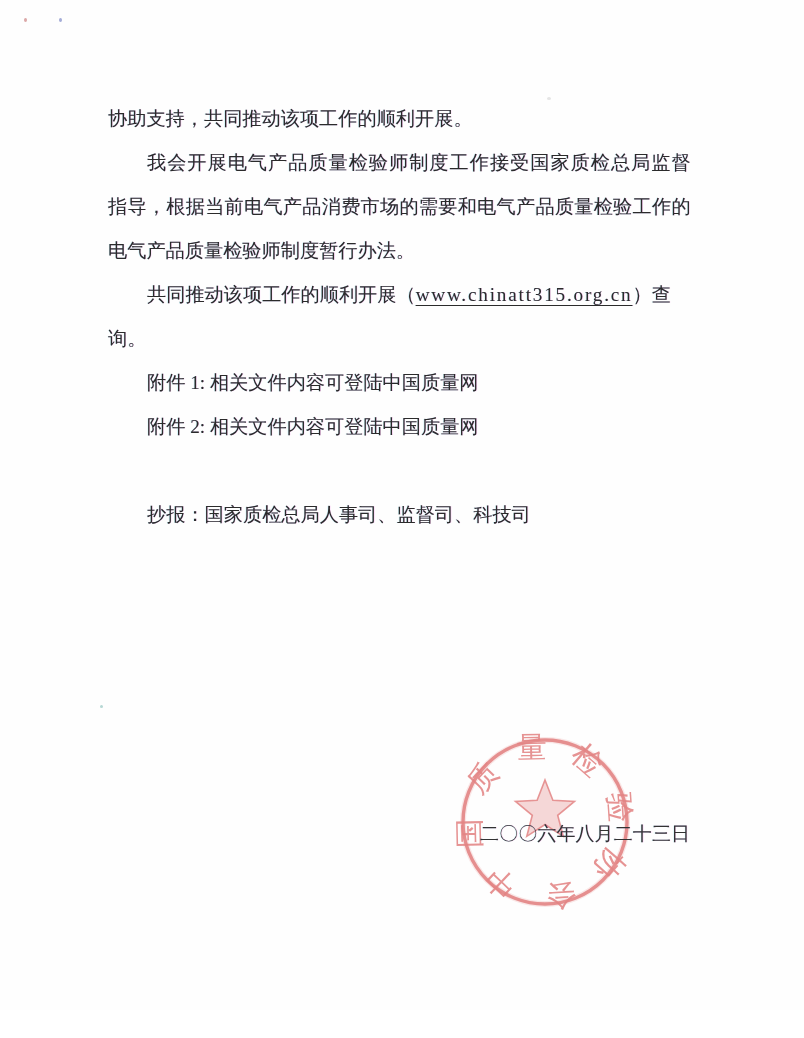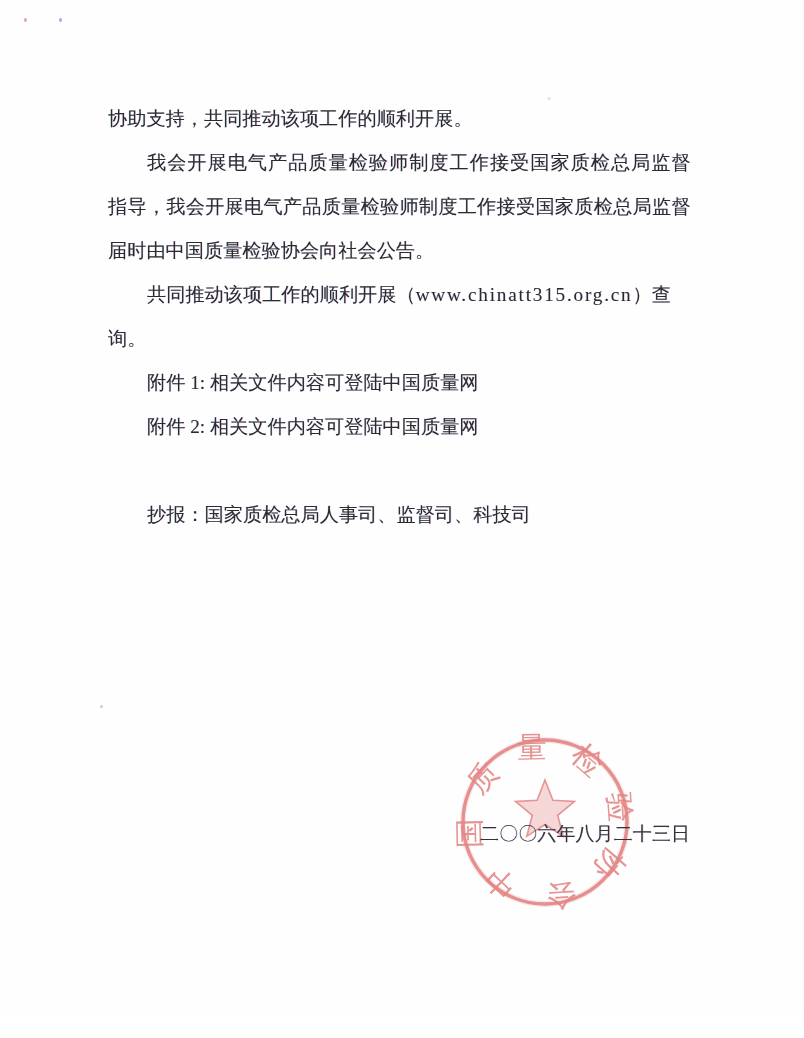--- a/index.html
+++ b/index.html
@@ -41,20 +41,21 @@
     text-align: justify;
     text-align-last: justify;
     text-justify: inter-character;
     word-break: break-all;
   }
   .line.indent { text-indent: 39px; }
   .gap-1 { margin-top: 44px; }
   .url {
     font-family: "Liberation Serif", "DejaVu Serif", serif;
     letter-spacing: 1.8px;
+    text-decoration: underline;
     text-underline-offset: 4px;
     text-align: center;
   }
   #date-line {
     position: absolute;
     left: 440px;
     top: 823px;
     font-size: 19px;
     line-height: 22px;
     letter-spacing: 0.1px;
@@ -89,22 +90,22 @@
 <div id="page">
 
   <div id="speck-1" class="speck"></div>
   <div id="speck-2" class="speck"></div>
   <div id="speck-3" class="speck"></div>
   <div id="speck-4" class="speck"></div>
 
   <div id="text-block">
     <div class="line ink">协助支持，共同推动该项工作的顺利开展。</div>
     <div class="line ink j indent">我会开展电气产品质量检验师制度工作接受国家质检总局监督</div>
-    <div class="line ink j">指导，我会开展电气产品质量检验师制度工作接受国家质检总局监督</div>
-    <div class="line ink">届时由中国质量检验协会向社会公告。</div>
+    <div class="line ink j">指导，根据当前电气产品消费市场的需要和电气产品质量检验工作的</div>
+    <div class="line ink">电气产品质量检验师制度暂行办法。</div>
     <div class="line ink indent"><span>共同推动该项工作的顺利开展（</span><span class="url">www.chinatt315.org.cn</span><span>）查</span></div>
     <div class="line ink">询。</div>
     <div class="line ink indent">附件 1: 相关文件内容可登陆中国质量网</div>
     <div class="line ink indent">附件 2: 相关文件内容可登陆中国质量网</div>
     <div class="line ink indent gap-1">抄报：国家质检总局人事司、监督司、科技司</div>
   </div>
 
   <svg id="seal" viewBox="0 0 190 190" xmlns="http://www.w3.org/2000/svg">
     <defs>
       <path id="ring-path" d="M 70.5,154.1 A 64,64 0 1 1 119.5,35.9 A 64,64 0 1 1 70.5,154.1" fill="none"></path>

